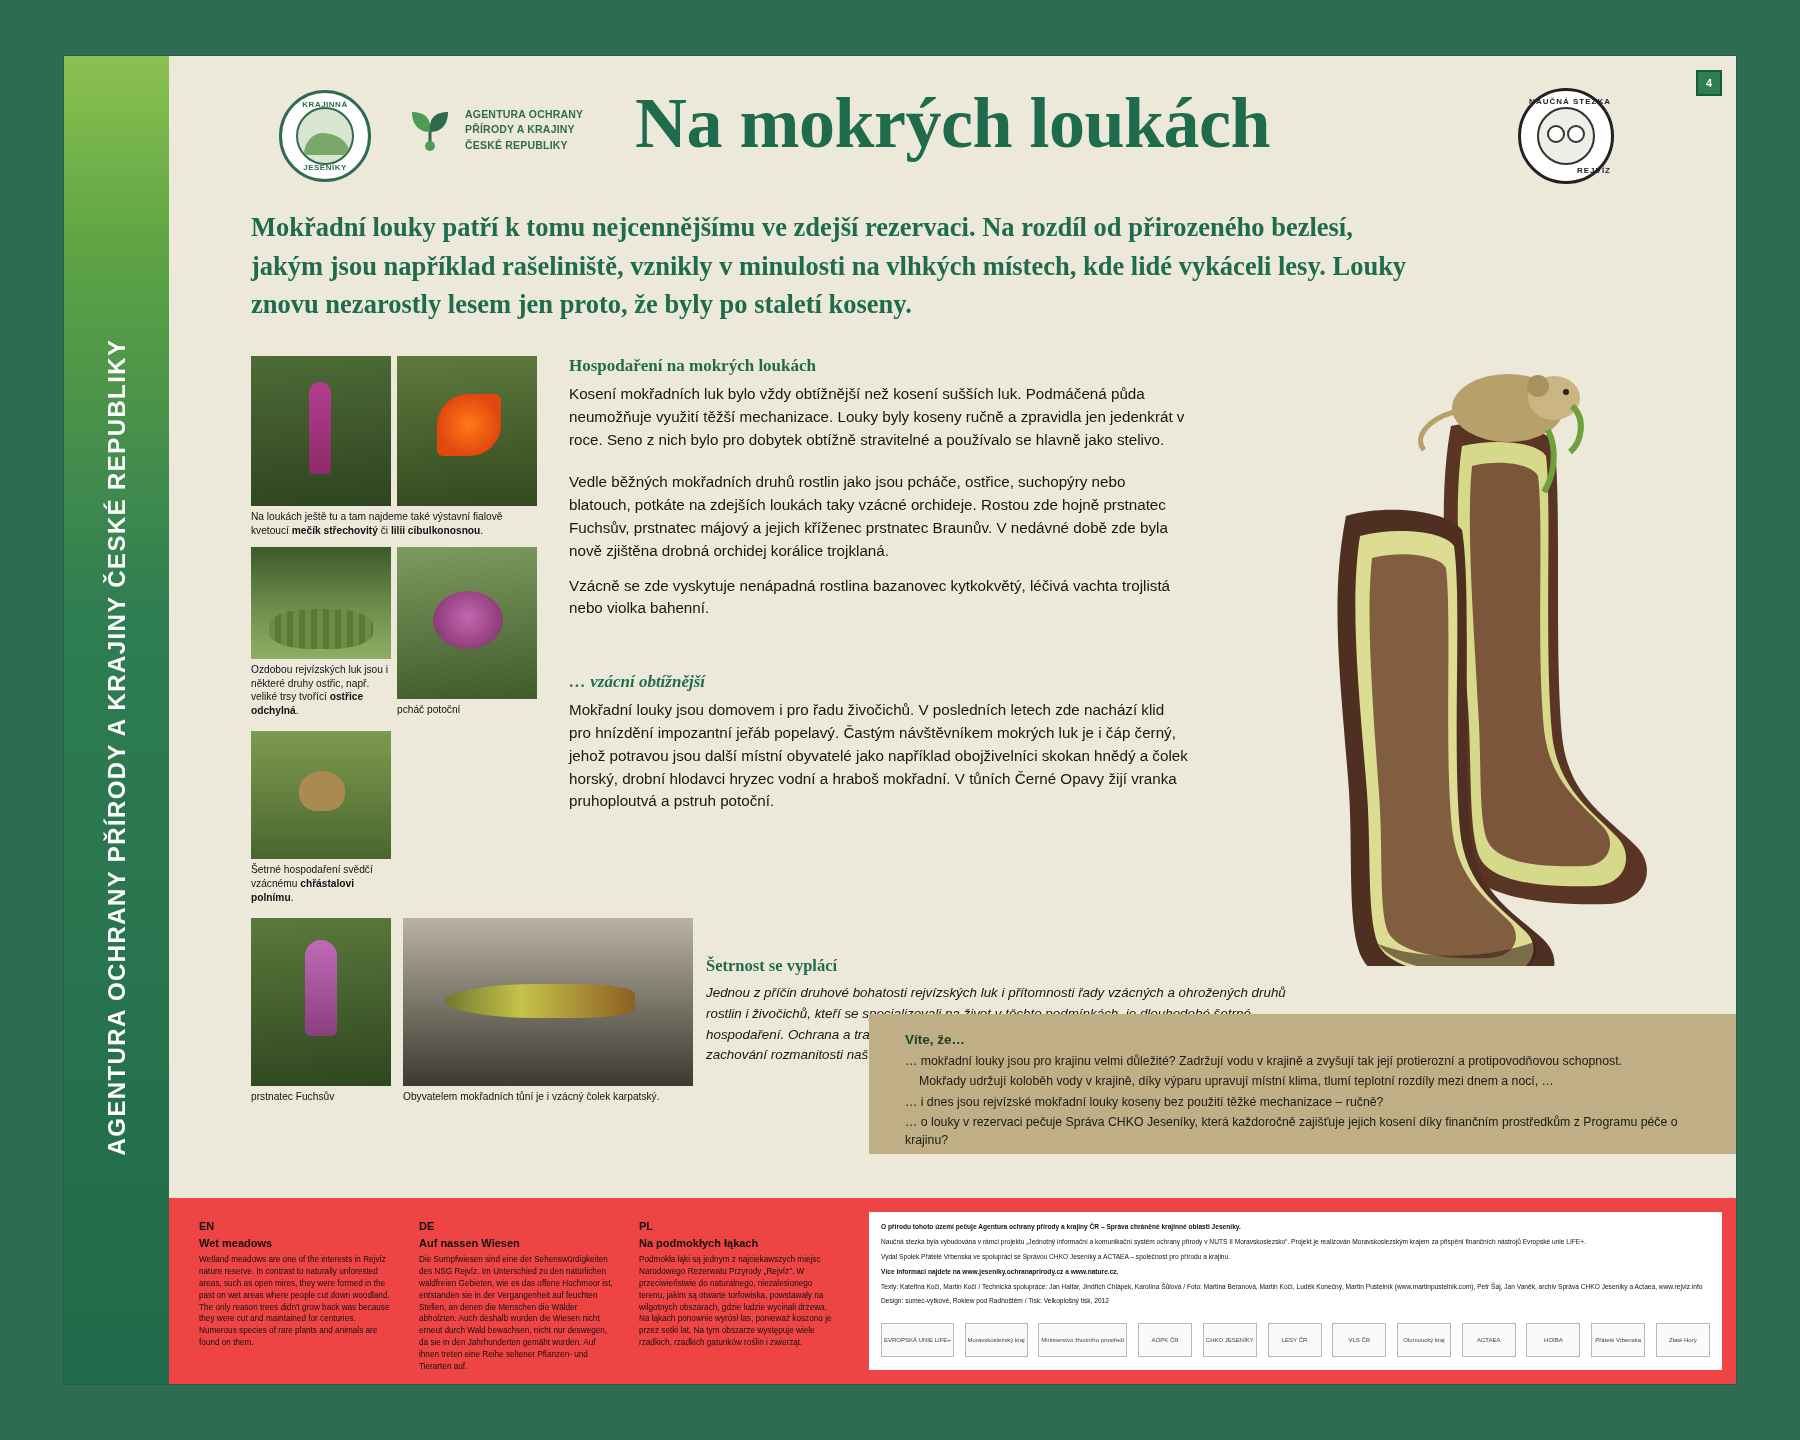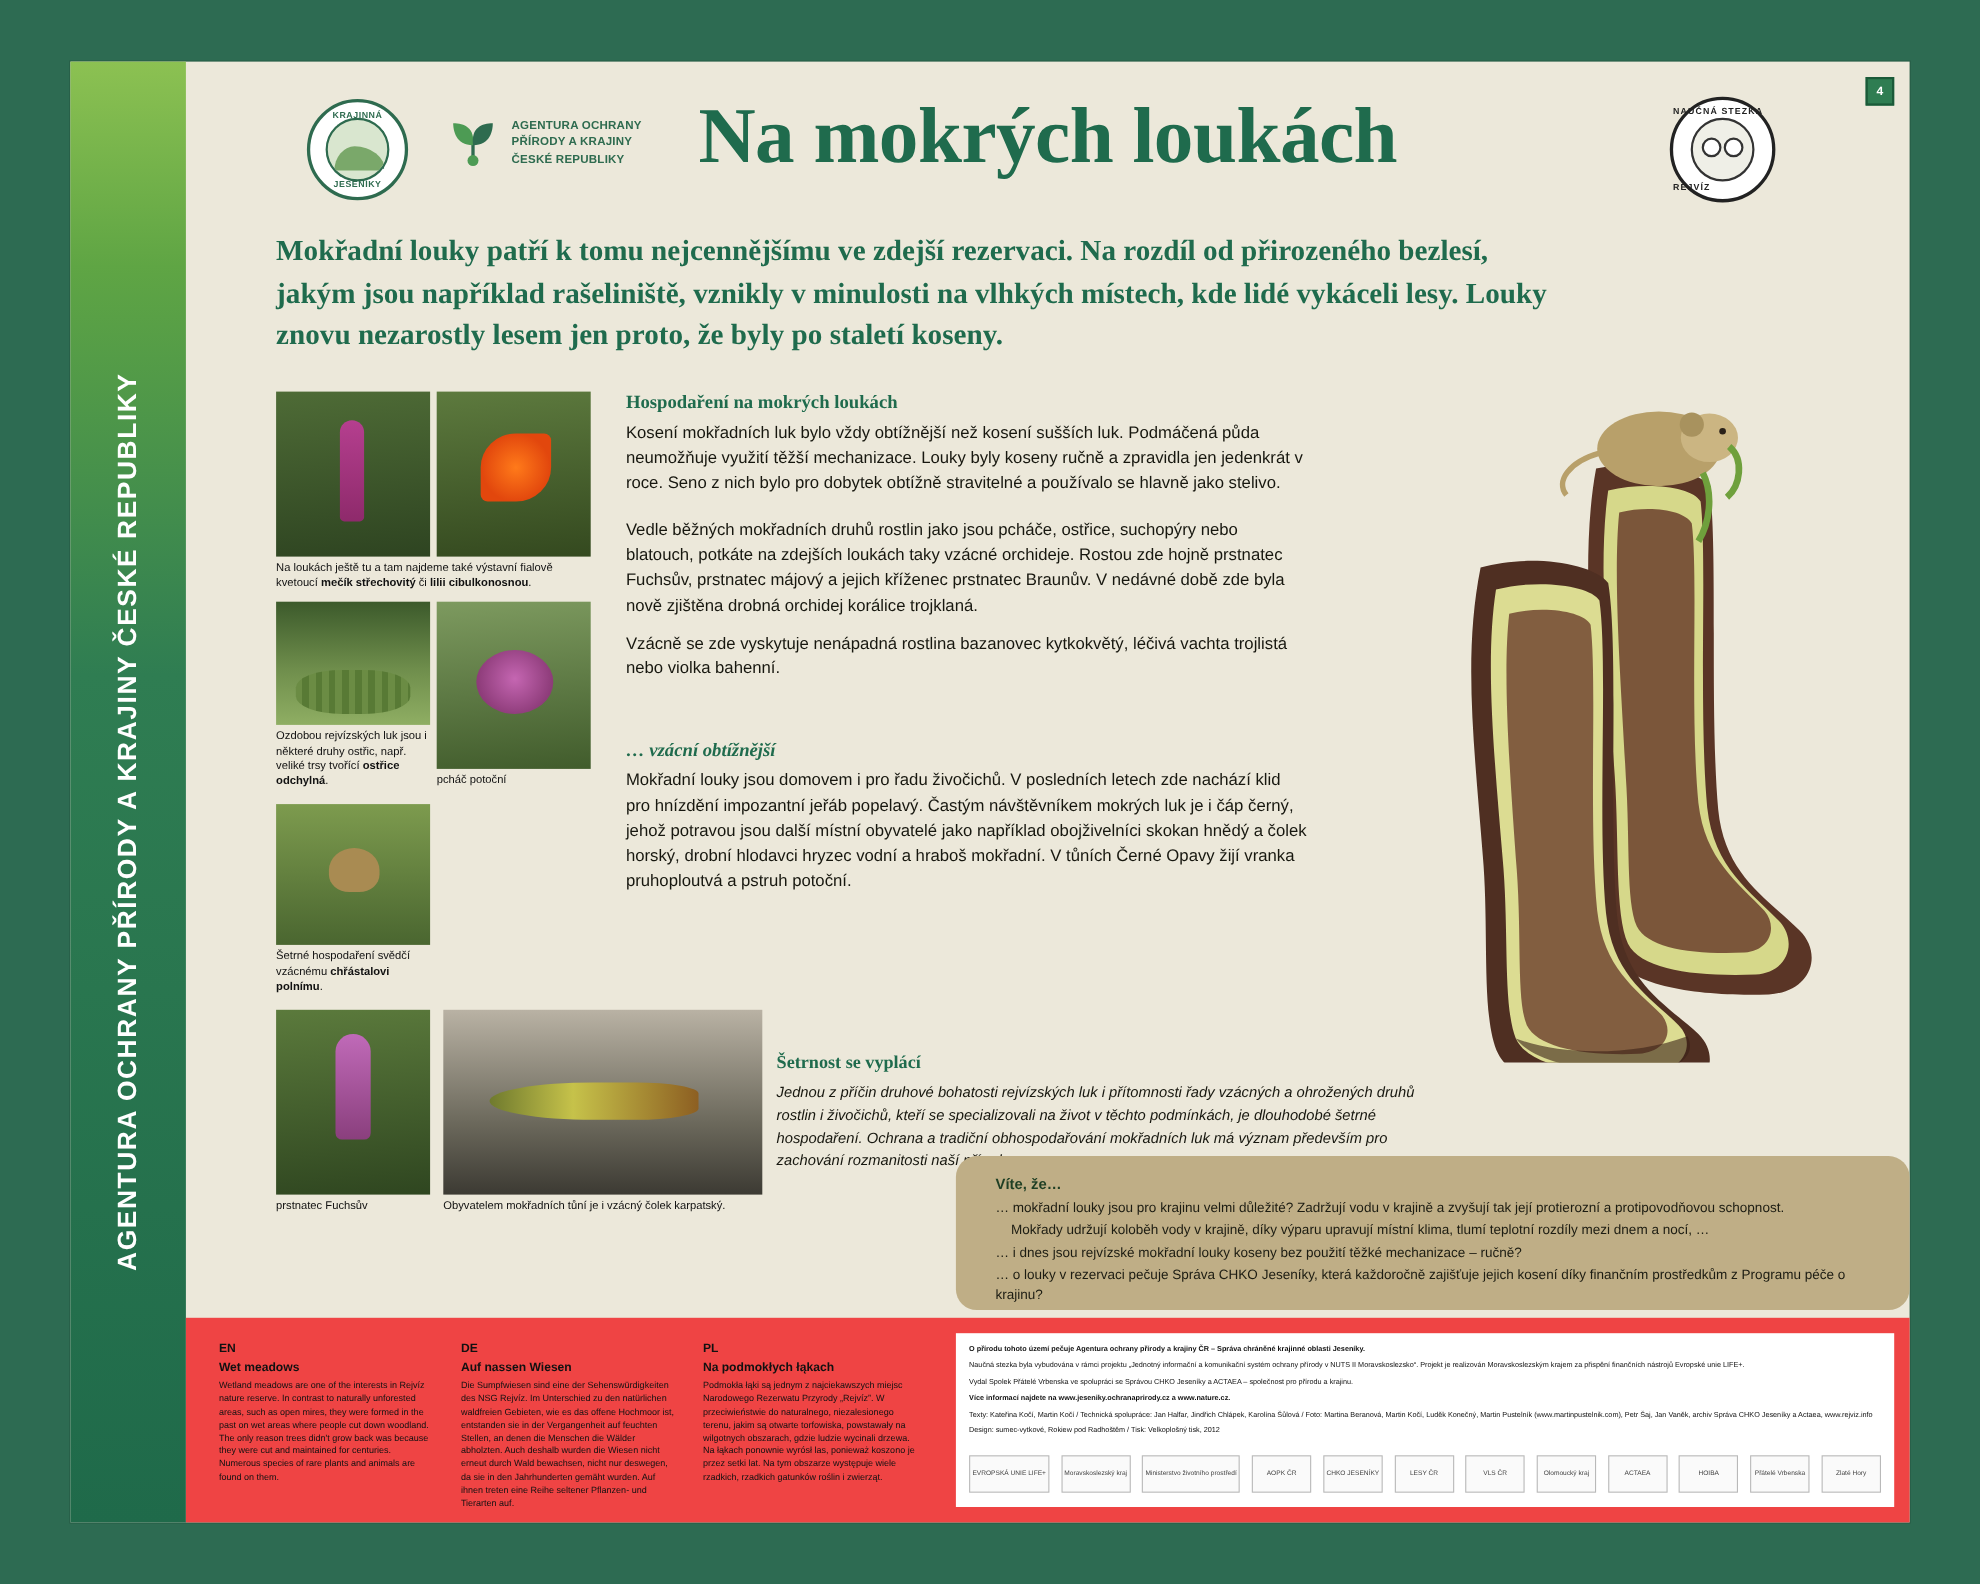--- a/index.html
+++ b/index.html
@@ -98,21 +98,21 @@
     width:58px; height:58px; border-radius:50%;
     background:#efefe7; border:2px solid #333; position:relative;
   }
   .logo-stezka .owl:before, .logo-stezka .owl:after{
     content:""; position:absolute; top:16px; width:14px; height:14px; border-radius:50%;
     background:#fff; border:2px solid #333;
   }
   .logo-stezka .owl:before { left:8px; }
   .logo-stezka .owl:after { right:8px; }
   .logo-stezka .cap-top, .logo-stezka .cap-bot {
-    position:absolute; width:100%; text-align:left;
+    position:absolute; width:100%; text-align:right;
     font-family:"Liberation Sans", sans-serif; font-size:8px; font-weight:bold; color:#222;
     letter-spacing:1px;
   }
   .logo-stezka .cap-top { top:6px; }
   .logo-stezka .cap-bot { bottom:6px; }
   .qr-badge {
     position:absolute; right:14px; top:14px; width:26px; height:26px;
     background:#2f7d52; border:2px solid #1b5a39;
     display:flex; align-items:center; justify-content:center;
     color:#fff; font-family:"Liberation Sans", sans-serif; font-size:11px; font-weight:bold;
@@ -173,24 +173,23 @@
   .thrift h4 {
     margin:0 0 7px 0; font-family:"Liberation Serif", serif; font-weight:bold;
     font-size:16.5px; color:#1f6b4d;
   }
   .thrift p {
     margin:0; font-family:"Liberation Sans", sans-serif; font-style:italic;
     font-size:13.4px; line-height:1.55; color:#17170f;
   }
   
   .dyk {
-    position:absolute; left:700px; top:995px; right:0; height:140px;
+    position:absolute; left:700px; top:958px; right:0; height:140px;
     background:#bfae86;
     padding:18px 26px 10px 36px;
-    border-radius:19px;
   }
   .dyk h4 {
     margin:0 0 6px 0; font-family:"Liberation Sans", sans-serif; font-weight:bold;
     font-size:13.5px; color:#1f3f24;
   }
   .dyk p {
     margin:0 0 3px 0; font-family:"Liberation Sans", sans-serif; font-size:12.3px;
     line-height:1.42; color:#1c1c12;
   }
   .dyk p.indent { padding-left:14px; }

